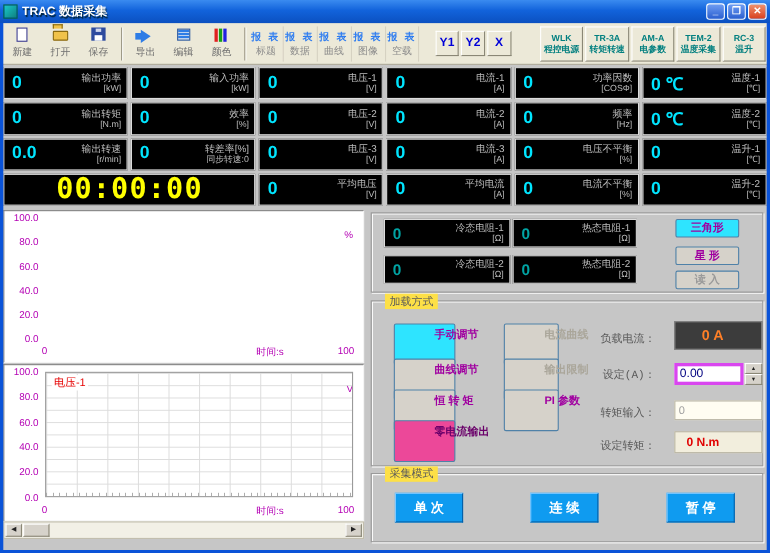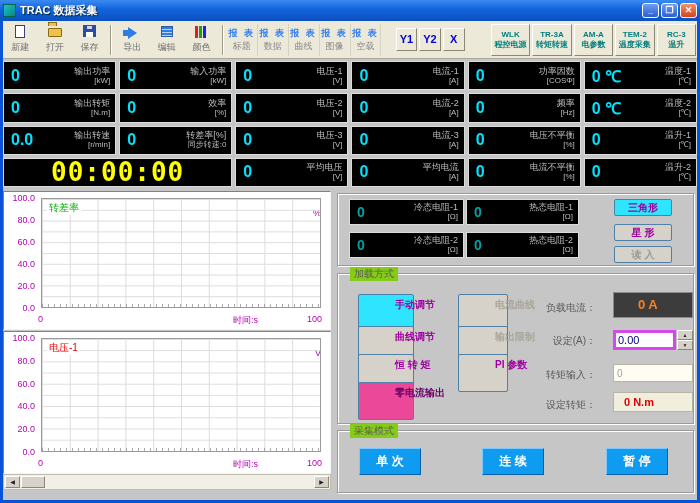--- a/index.html
+++ b/index.html
@@ -87,21 +87,21 @@
   
   .hscroll { position:absolute; left:3px; top:474px; width:328px; height:16px; background:#f2f0e6; border:1px solid #c2beae; }
   .sb-btn { position:absolute; top:1px; width:15px; height:12px; background:#d6d2ca;
     border:1px solid; border-color:#fff #8a8776 #8a8776 #fff; font-size:6px; line-height:11px; text-align:center; color:#222; }
   .sb-left { left:1px; } .sb-right { right:1px; }
   .sb-thumb { position:absolute; left:17px; top:1px; width:24px; height:12px; background:#d6d2ca;
     border:1px solid; border-color:#fff #8a8776 #8a8776 #fff; }
 
   
   .groupbox { position:absolute; border:1px solid #9a9a9a; box-shadow:1px 1px 0 #fff, inset 1px 1px 0 #fff; }
-  .grouplabel { position:absolute; top:-7px; left:12px; background:#84cc16; padding:0 4px; font-size:10px; color:#5a5a5a; }
+  .grouplabel { position:absolute; top:-7px; left:12px; background:#fde047; padding:0 4px; font-size:10px; color:#5a5a5a; }
   .res-group { left:337px; top:193px; width:357px; height:73px; }
   .load-group { left:337px; top:273px; width:357px; height:151px; }
   .cap-group { left:337px; top:430px; width:357px; height:63px; }
 
   
   .res-lcd { position:absolute; height:26px; background:#000; border:1px solid #dcdcdc; display:flex; align-items:center; }
   .res-lcd .val { color:#00a3a3; font-size:14px; font-weight:bold; padding-left:7px; flex:1; }
   .res-lcd .lab { text-align:right; padding-right:5px; line-height:9px; }
   .res-lcd .lab .l1 { font-size:9px; color:#bdbdbd; white-space:nowrap; }
   .res-lcd .lab .l2 { font-size:8px; color:#bdbdbd; }
@@ -117,21 +117,21 @@
   
   .load-btn { position:absolute; height:38px; border:1px solid #4f81a8; border-radius:2px; background:#d6d2ca;
     color:#a000a0; font-size:10px; font-weight:bold; text-align:center; line-height:20px; white-space:nowrap;padding-left:36px; }
   .load-btn.cyan { background:#2ee4ff; }
   .load-btn.teal { background:#ec4899; color:#6a006a; }
   .load-btn.disabled { color:#aaa69a; }
   .lc1 { left:20px; width:56px; } .lc2 { left:120px; width:50px; }
   .lr1{top:20px;} .lr2{top:52px;} .lr3{top:80px;} .lr4{top:108px;}
 
   .fld-label { position:absolute; width:75px; text-align:right; font-size:10px; color:#5a5a5a; white-space:nowrap; }
-  .fl1{left:183px; top:27px;} .fl2{left:183px; top:60px;} .fl3{left:183px; top:94px;} .fl4{left:183px; top:124px;}
+  .fl1{left:183px; top:27px;} .fl2{left:183px; top:60px;font-family:Liberation Mono, monospace;} .fl3{left:183px; top:94px;} .fl4{left:183px; top:124px;}
   .load-display { position:absolute; left:275px; width:80px; height:26px; top:18px; background:#3c3c3c;
     border:1px solid #8a8a8a; color:#ff7f27; font-size:13px; font-weight:bold; line-height:24px; padding-left:24px; }
   .set-input-wrap { position:absolute; left:275px; top:56px; width:80px; height:20px; }
   .set-input { width:63px; height:20px; border:3px solid #d946ef; font-size:11px; color:#000080; padding:0 2px;
     font-family:"Liberation Sans", sans-serif; }
   .spinner { position:absolute; right:0; top:0; width:16px; height:20px; display:flex; flex-direction:column; }
   .spin-btn { flex:1; background:#d6d2ca; border:1px solid; border-color:#fff #8a8776 #8a8776 #fff;
     font-size:5px; line-height:8px; text-align:center; color:#222; }
   .torque-input { position:absolute; left:275px; top:90px; width:80px; height:18px; background:#fffdf2;
     border:1px solid #b8b4a4; color:#a0a0a0; font-size:10px; padding:0 3px; font-family:"Liberation Sans", sans-serif; }
@@ -414,23 +414,20 @@
   <div class="chart-panel chart1">
     <div class="ylabels">
       <span class="yt0">100.0</span>
       <span class="yt1">80.0</span>
       <span class="yt2">60.0</span>
       <span class="yt3">40.0</span>
       <span class="yt4">20.0</span>
       <span class="yt5">0.0</span>
     </div>
     <div class="yunit">%</div>
-    <div class="plot">
-      <span class="legend green">转差率</span>
-    </div>
     <div class="xlabels">
       <span class="x-start">0</span>
       <span class="x-label">时间:s</span>
       <span class="x-end">100</span>
     </div>
   </div>
 
   <div class="chart-panel chart2">
     <div class="ylabels">
       <span class="yt0">100.0</span>

